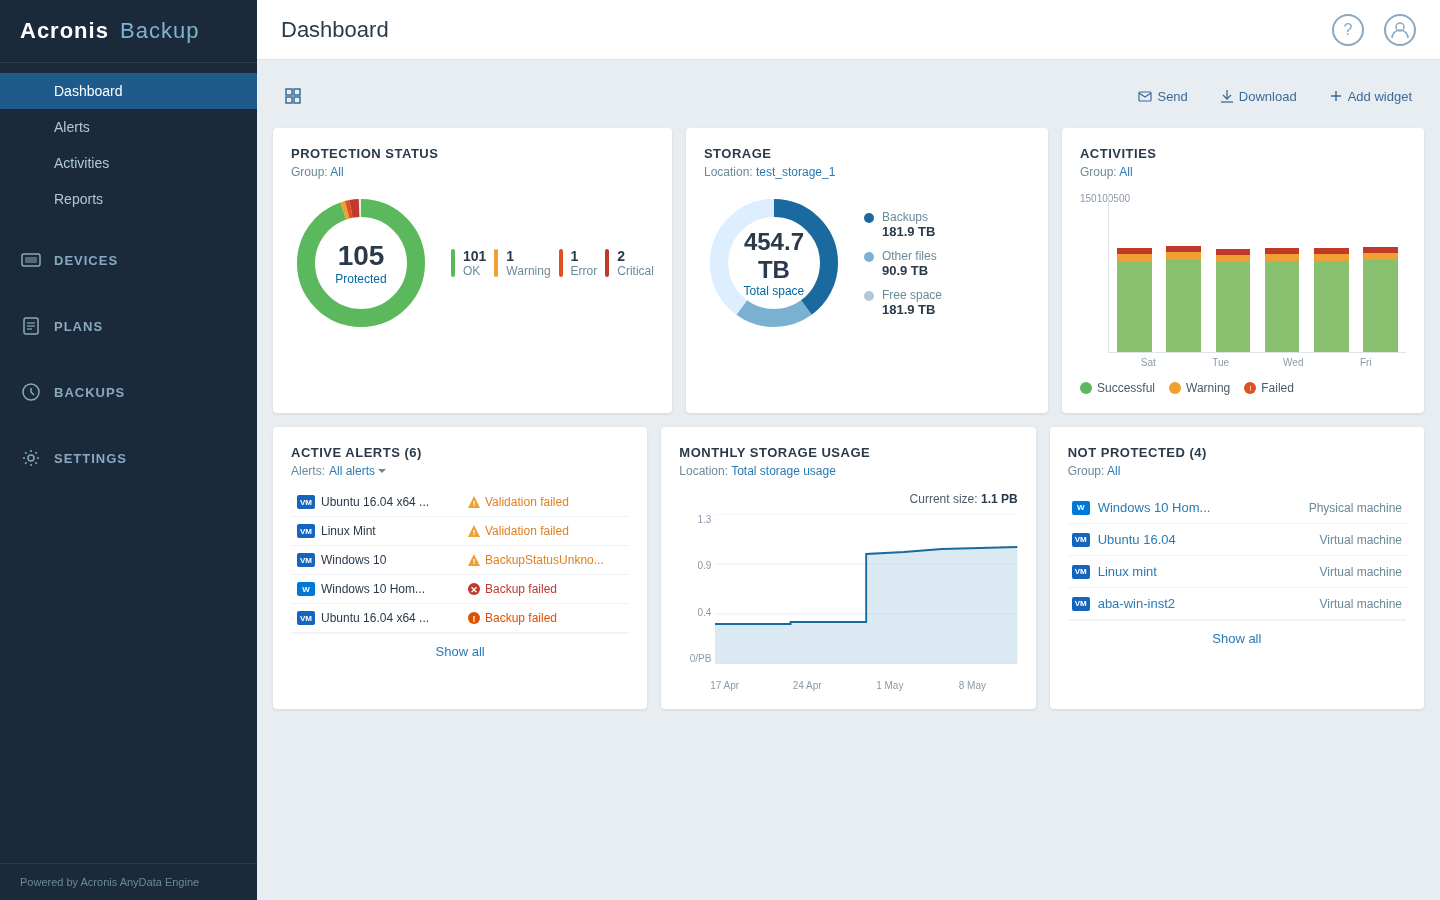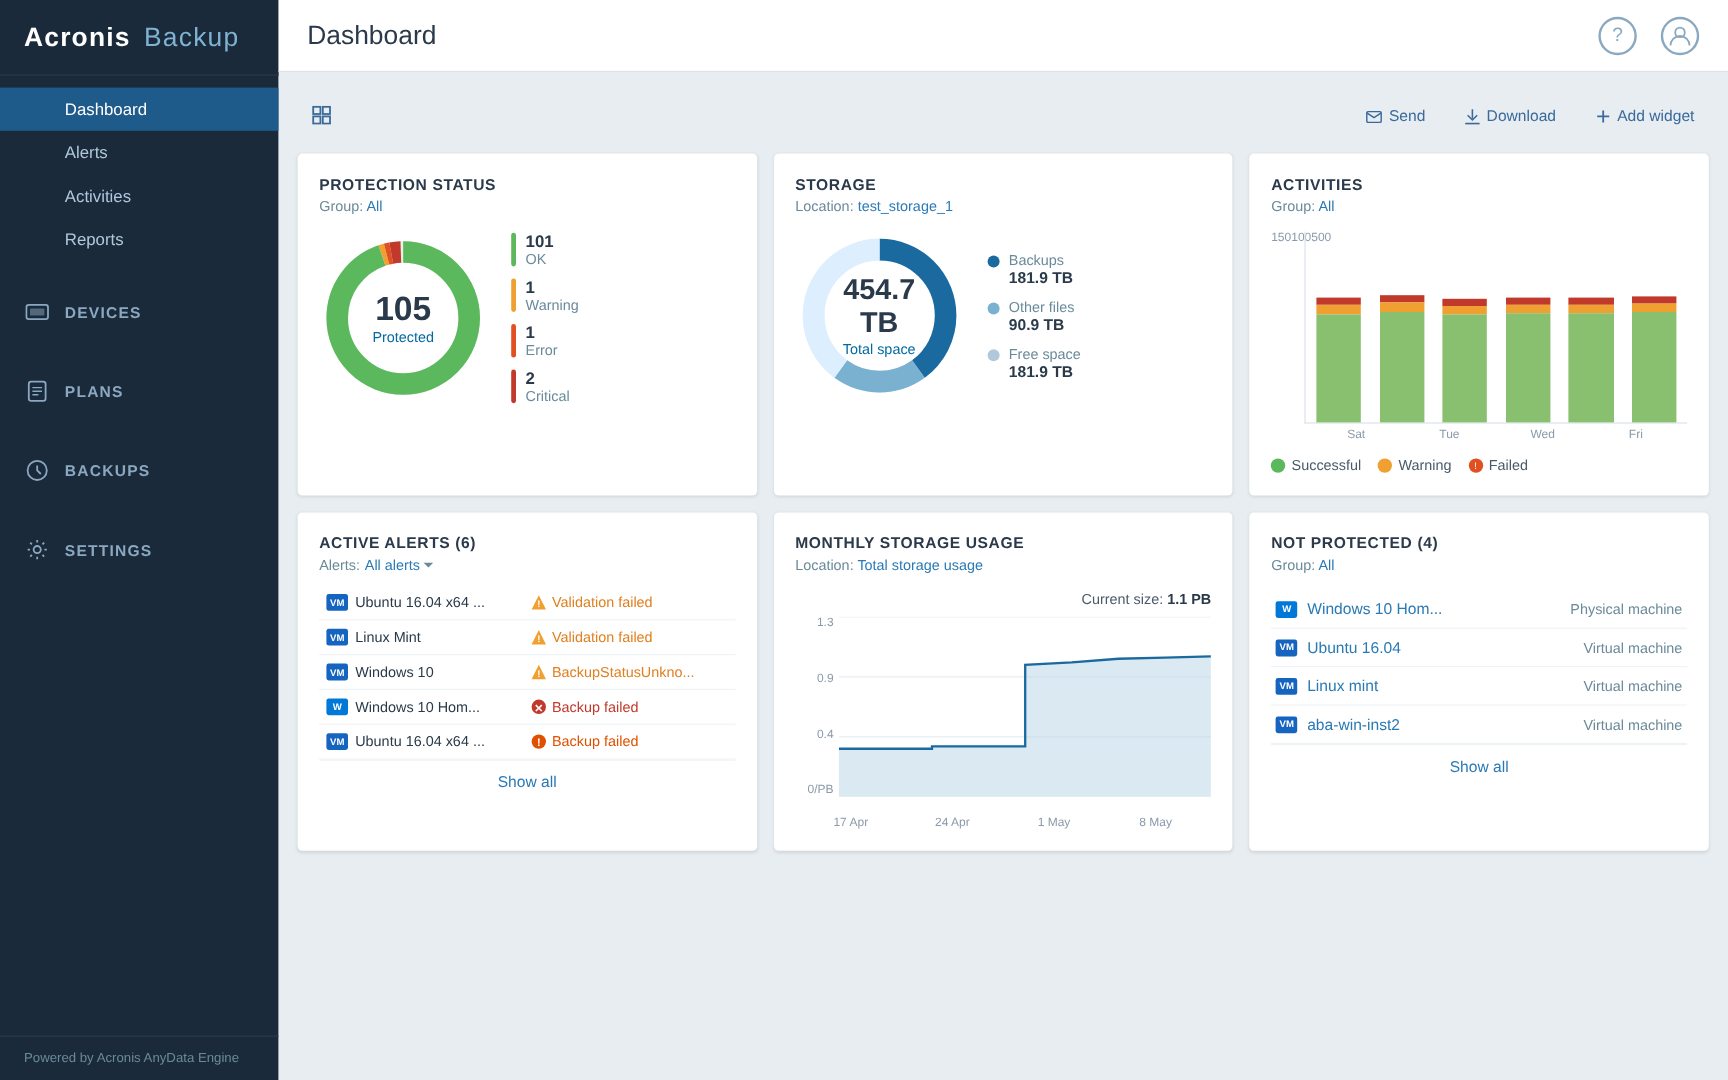--- a/index.html
+++ b/index.html
@@ -1,19 +1,19 @@
 <!DOCTYPE html>
 <html><head>
   <meta charset="utf-8">
   <style>
     * { box-sizing: border-box; margin: 0; padding: 0; }
     body { font-family: 'Segoe UI', Arial, sans-serif; background: #e8edf2; display: flex; height: 900px; overflow: hidden; }
 
     
-    .sidebar { width: 232px; background: #1a2a3a; color: #fff; display: flex; flex-direction: column; flex-shrink: 0; }
+    .sidebar { width: 257px; background: #1a2a3a; color: #fff; display: flex; flex-direction: column; flex-shrink: 0; }
     .sidebar-logo { padding: 18px 20px; background: #1a2a3a; border-bottom: 1px solid #2a3a4a; }
     .sidebar-logo span { font-size: 22px; font-weight: 300; letter-spacing: 1px; }
     .sidebar-logo strong { font-weight: 700; }
     .sidebar-logo .backup { font-weight: 300; color: #7fb3d3; }
     .sidebar-nav { flex: 1; }
     .nav-section { padding: 10px 0; }
     .nav-section-header { display: flex; align-items: center; padding: 12px 20px; font-size: 13px; font-weight: 700; letter-spacing: 1px; color: #8aa8c0; cursor: pointer; }
     .nav-section-icon { width: 22px; height: 22px; margin-right: 12px; display: flex; align-items: center; justify-content: center; }
     .nav-item { padding: 10px 20px 10px 54px; font-size: 14px; color: #b0c8dc; cursor: pointer; }
     .nav-item.active { background: #1e5a8a; color: #fff; }
@@ -40,21 +40,21 @@
     .widget-title { font-size: 13px; font-weight: 700; text-transform: uppercase; color: #2a3a4a; letter-spacing: 0.5px; margin-bottom: 4px; }
     .widget-subtitle { font-size: 12px; color: #6a8a9a; margin-bottom: 14px; }
     .widget-subtitle a, .link { color: #2a7ab5; text-decoration: none; cursor: pointer; }
 
     
     .protection-content { display: flex; align-items: center; gap: 20px; }
     .donut-container { position: relative; width: 140px; height: 140px; flex-shrink: 0; }
     .donut-label { position: absolute; top: 50%; left: 50%; transform: translate(-50%, -50%); text-align: center; }
     .donut-label .num { font-size: 28px; font-weight: 700; color: #2a3a4a; }
     .donut-label .txt { font-size: 12px; color: #0369a1; }
-    .legend { display: flex; flex-direction: column; gap: 8px; }
+    .legend { display: flex; flex-direction: row; gap: 8px; }
     .legend-item { display: flex; align-items: center; gap: 8px; font-size: 13px; }
     .legend-bar { width: 4px; height: 28px; border-radius: 2px; }
     .legend-values .val { font-weight: 700; font-size: 14px; color: #2a3a4a; }
     .legend-values .lbl { font-size: 12px; color: #6a8a9a; }
 
     
     .storage-content { display: flex; align-items: center; gap: 20px; }
     .storage-legend { display: flex; flex-direction: column; gap: 10px; }
     .storage-legend-item { display: flex; align-items: flex-start; gap: 8px; font-size: 13px; }
     .storage-legend-dot { width: 10px; height: 10px; border-radius: 50%; margin-top: 3px; flex-shrink: 0; }
@@ -88,21 +88,21 @@
     
     .not-protected-row { display: flex; align-items: center; padding: 8px 4px; border-bottom: 1px solid #f0f3f6; font-size: 13px; gap: 8px; }
     .not-protected-row:last-of-type { border-bottom: none; }
     .np-name { flex: 1; color: #2a7ab5; cursor: pointer; overflow: hidden; text-overflow: ellipsis; white-space: nowrap; }
     .np-type { color: #6a8a9a; font-size: 12px; }
     .np-icon-win { width: 18px; height: 14px; background: #0078d7; border-radius: 2px; display: flex; align-items: center; justify-content: center; flex-shrink: 0; }
     .np-icon-vm { width: 18px; height: 14px; background: #1565c0; border-radius: 2px; display: flex; align-items: center; justify-content: center; flex-shrink: 0; }
     .np-icon span { font-size: 8px; color: #fff; font-weight: 700; }
 
     
-    .action-btn { display: flex; align-items: flex-end; gap: 5px; font-size: 13px; color: #3a6a9a; cursor: pointer; padding: 4px 8px; border: none; background: none; }
+    .action-btn { display: flex; align-items: flex-start; gap: 5px; font-size: 13px; color: #3a6a9a; cursor: pointer; padding: 4px 8px; border: none; background: none; }
 
     
     .dropdown-arrow { display: inline-block; border: 4px solid transparent; border-top-color: #6a8a9a; vertical-align: middle; margin-top: 3px; }
   </style>
 </head>
 <body>
 
 <div class="sidebar">
   <div class="sidebar-logo">
     <span>

